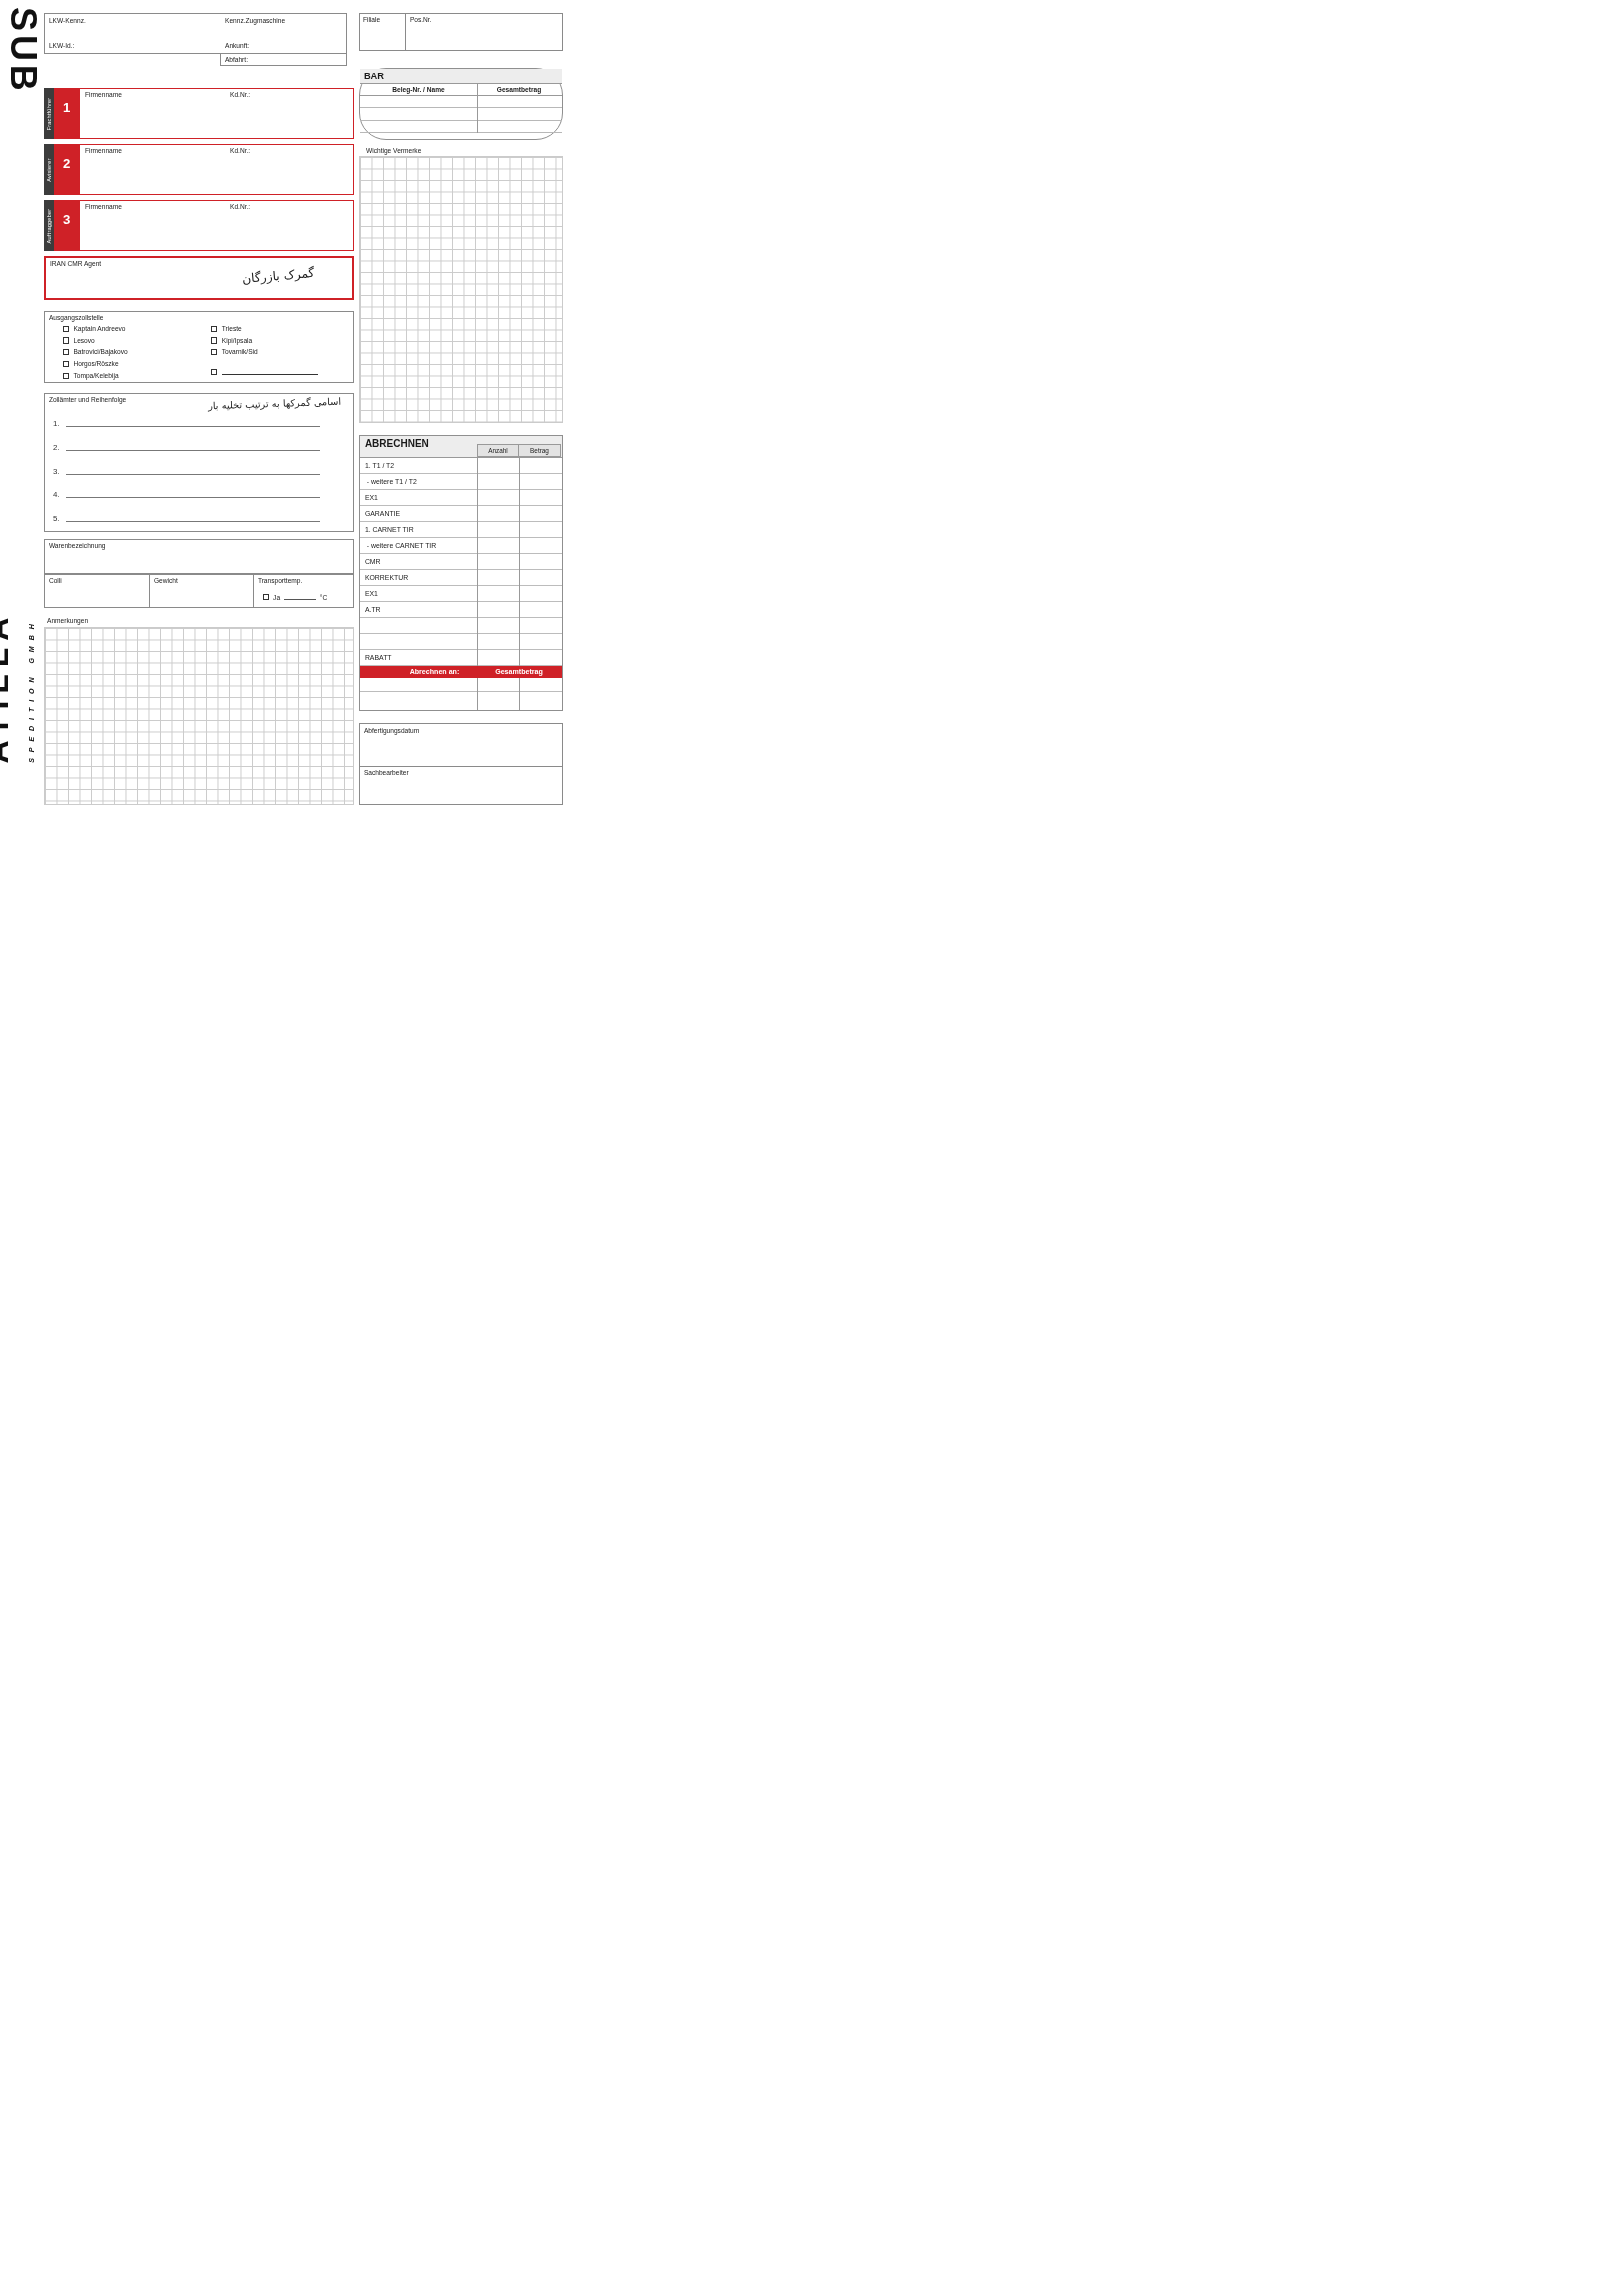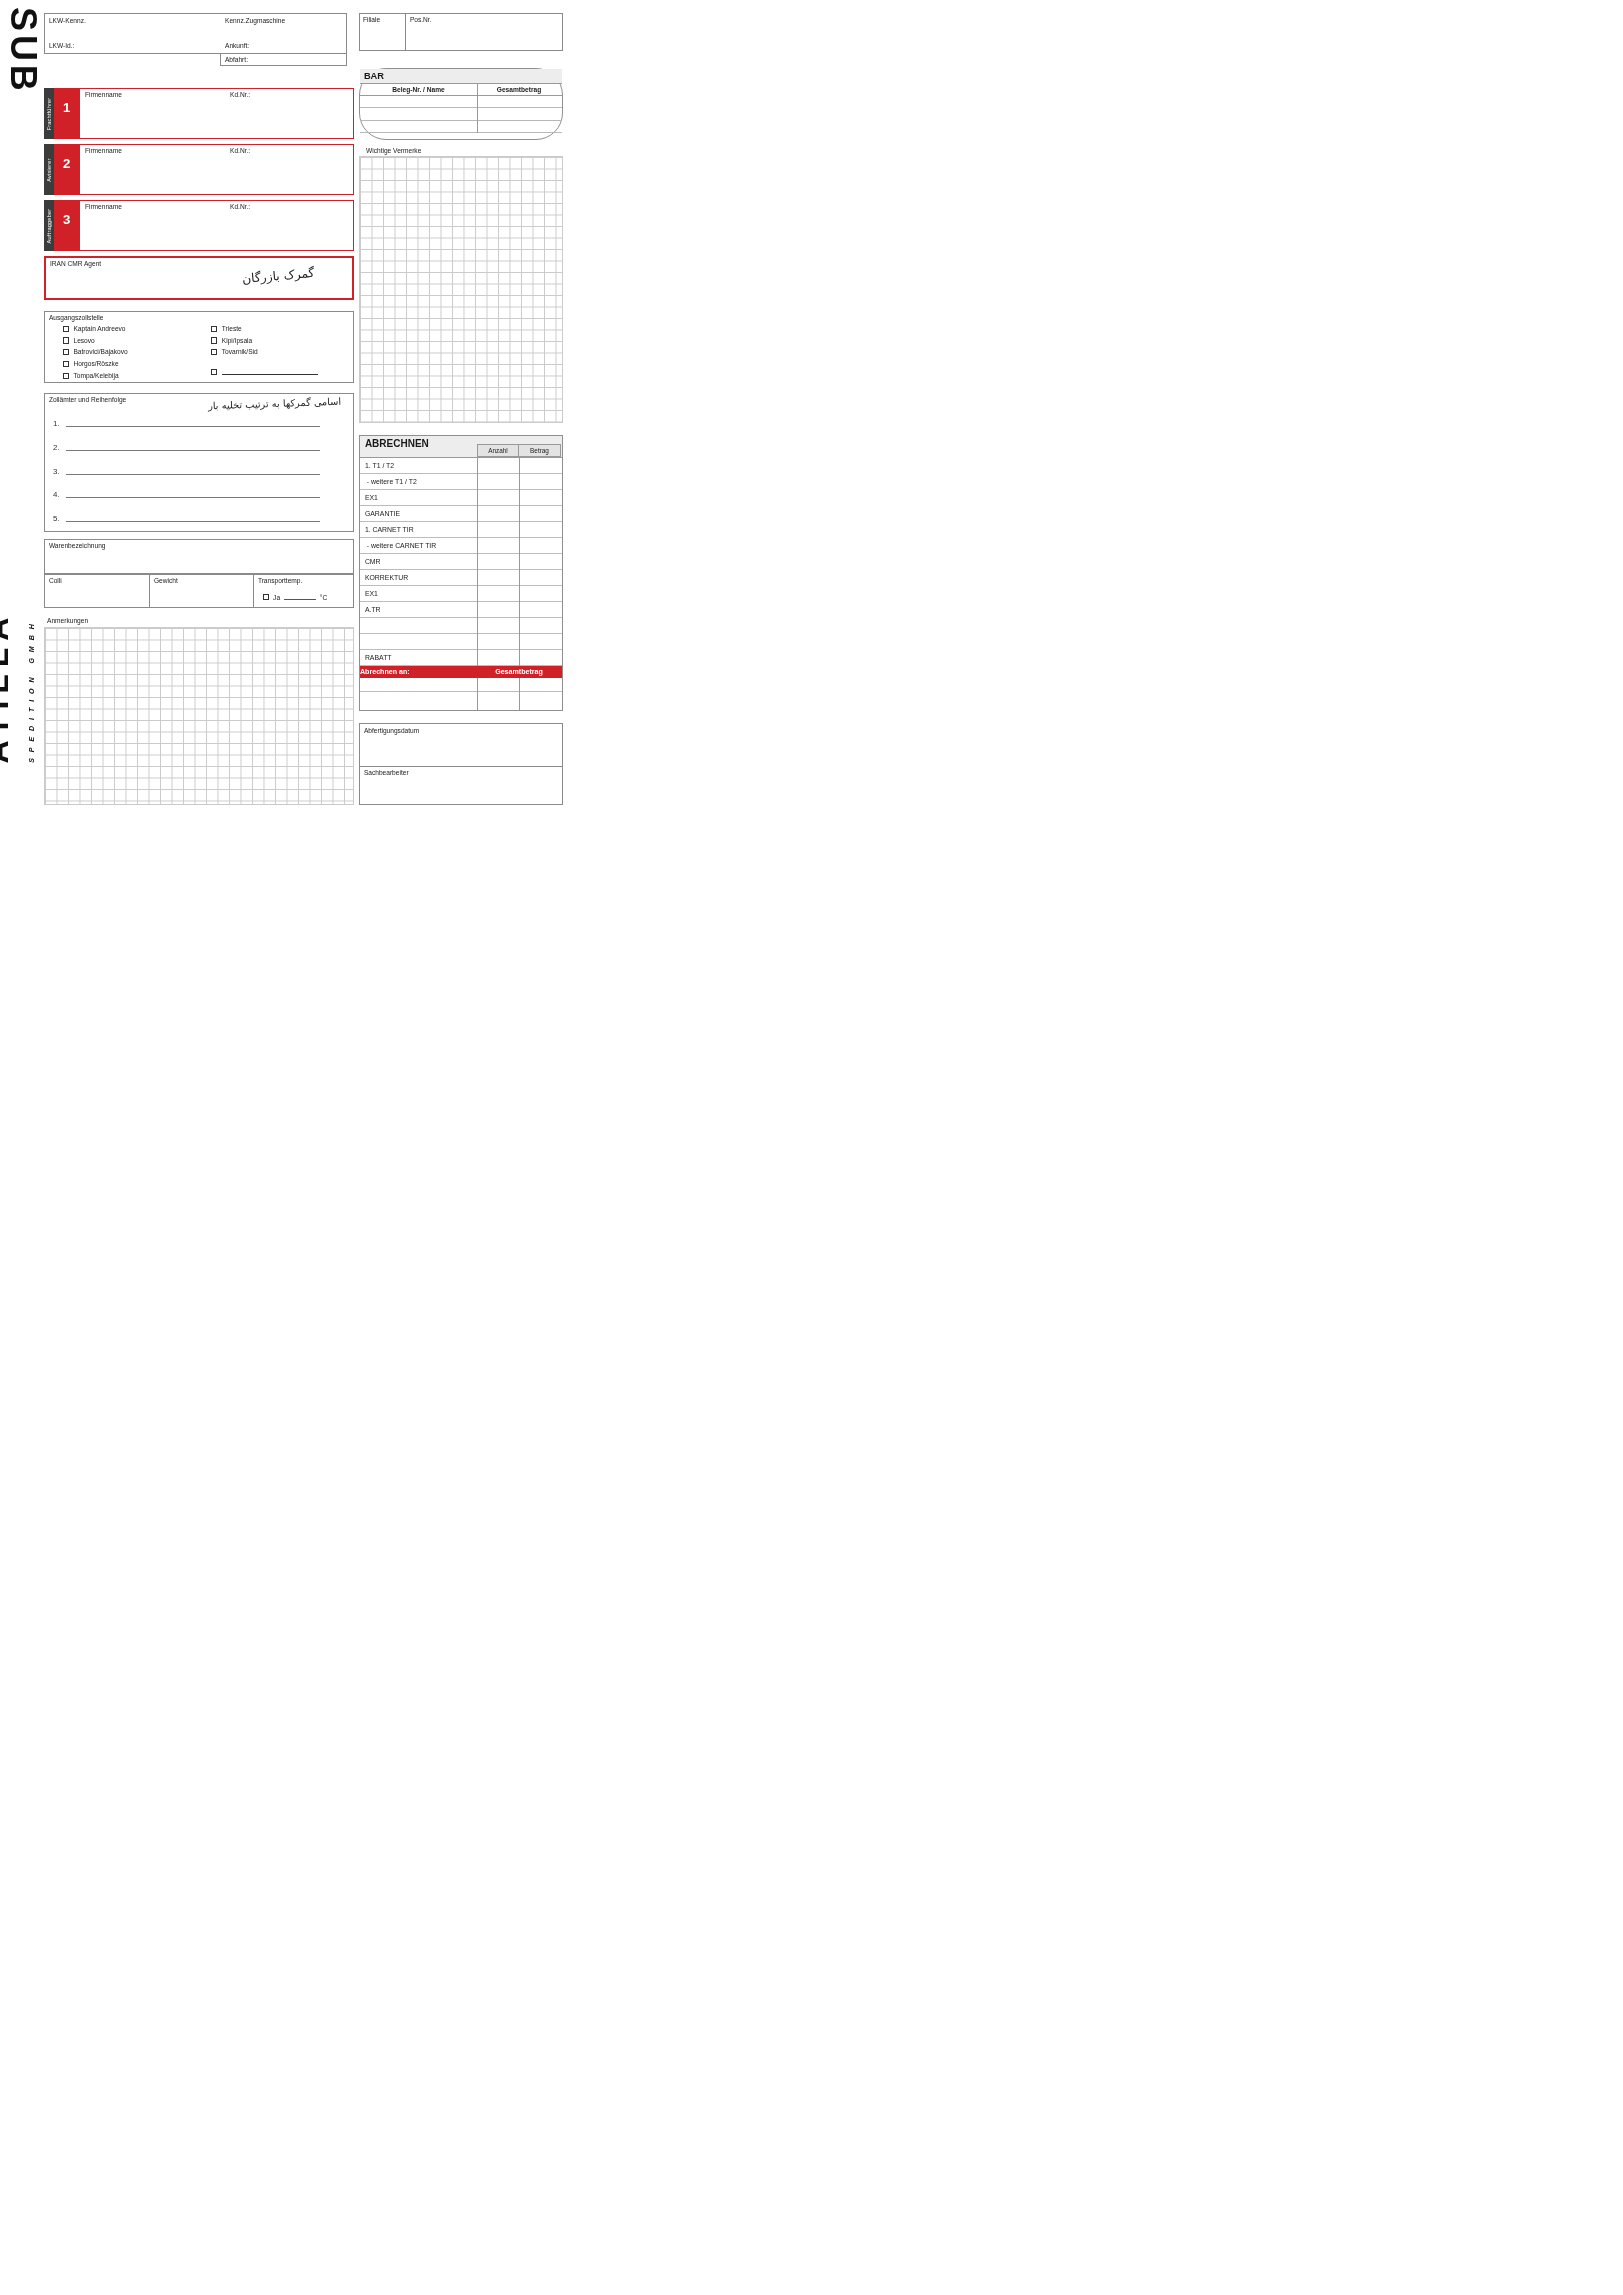--- a/index.html
+++ b/index.html
@@ -35,21 +35,21 @@
   .zrule { position:absolute; left:12.8px; right:2px; bottom:1px; border-bottom:0.6px solid #777; }
   
   .hand { font-family:"DejaVu Sans", sans-serif; color:#222; direction:rtl; }
   
   .band { background:#ededed; border-bottom:0.5px solid #999; }
   .hcell { position:absolute; background:#e3e3e3; border:0.5px solid #999; font-size:6.4px; display:flex; align-items:center; justify-content:center; }
   .vline { position:absolute; top:0; bottom:0; width:0.5px; background:#999; }
   .trow { height:12.3px; border-bottom:0.5px solid #b8b8b8; }
   .ab-row { height:16px; border-bottom:0.5px solid #bcbcbc; font-size:6.9px; line-height:15.7px; padding-left:4.9px; white-space:pre; }
   .ab-red { position:relative; height:12.8px; background:var(--red,#cf2127); color:#fff; font-weight:bold; font-size:7.1px; }
-  .ab-red-left { position:absolute; left:0; width:117px; text-align:left; line-height:12.8px; }
+  .ab-red-left { position:absolute; left:16px; width:117px; text-align:center; line-height:12.8px; }
   .ab-red-right { position:absolute; left:117px; width:84px; text-align:center; line-height:12.8px; }
   .bold { font-weight:bold; }
 </style>
 </head>
 <body>
 
 <div class="page">
 
   <div class="abs" style="left:7.9px; top:6.9px; width:32px; height:98px;">
     <span class="sub-logo">SUB</span>

